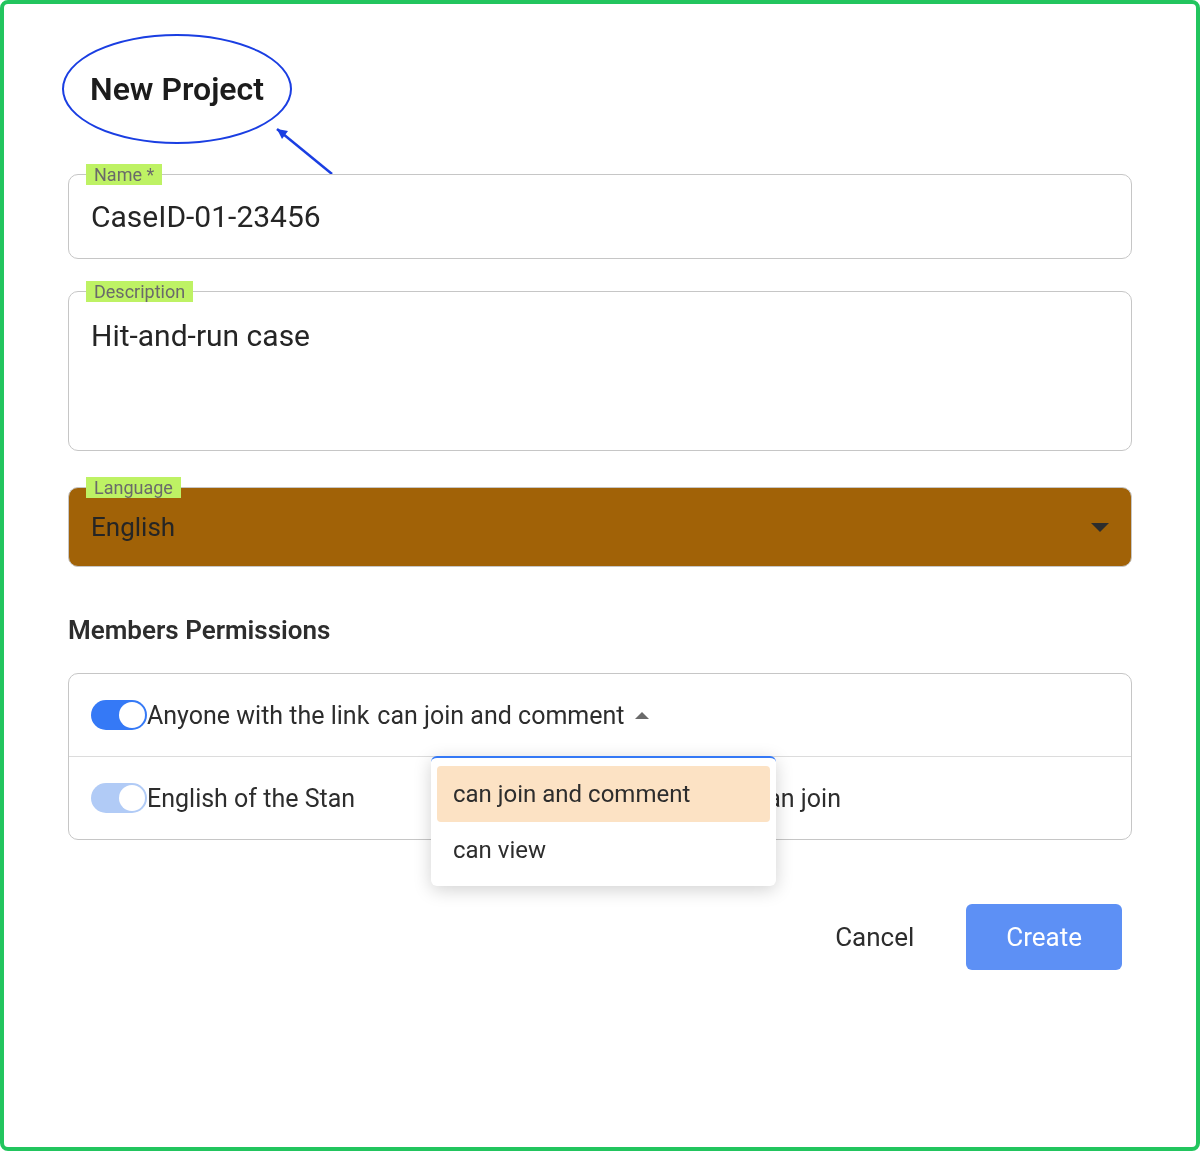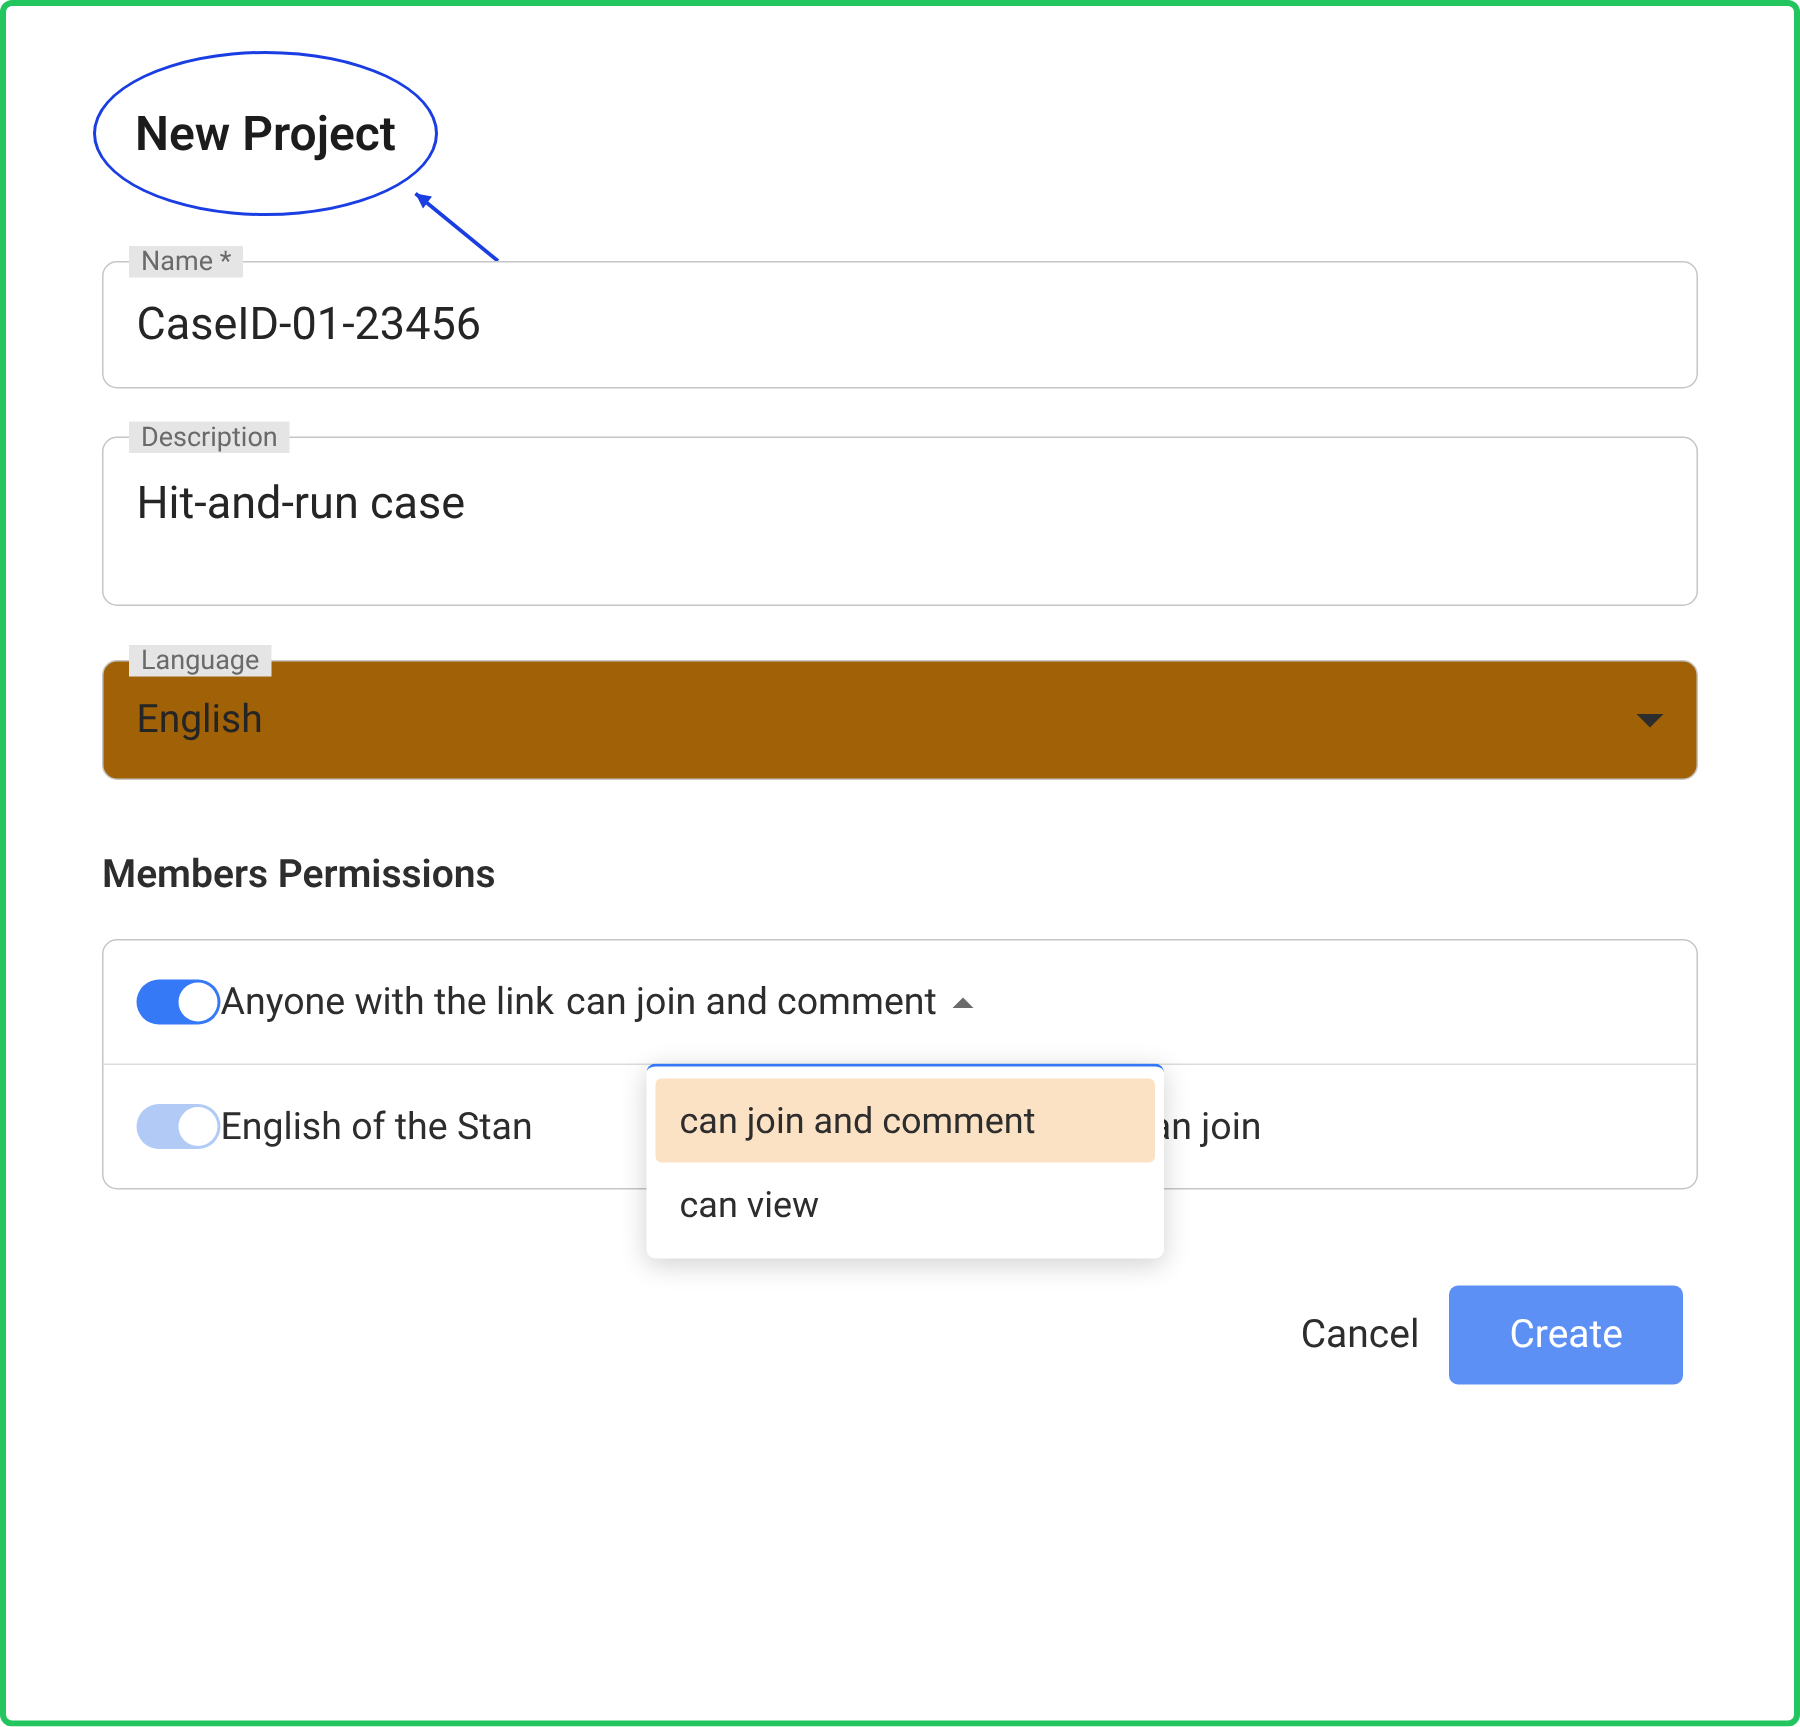--- a/index.html
+++ b/index.html
@@ -52,39 +52,39 @@
       padding: 0 46px;
     }
     .field-group {
       position: relative;
       margin-bottom: 32px;
     }
     .field-label {
       position: absolute;
       top: -10px;
       left: 18px;
-      background: #e5e5e5;
+      background: #bef264;
       padding: 0 8px;
       font-size: 18px;
       color: #6a6a6a;
       z-index: 2;
     }
     .field-input {
       width: 100%;
       border: 1px solid #c6c6c6;
       border-radius: 10px;
       padding: 24px 22px;
       font-size: 30px;
       color: #252525;
       background: #fff;
       outline: none;
       font-family: inherit;
     }
     .field-input.textarea {
-      height: 113px;
+      height: 160px;
       resize: none;
       padding-top: 26px;
     }
     .field-select {
       width: 100%;
       border: 1px solid #c6c6c6;
       border-radius: 10px;
       padding: 24px 22px;
       font-size: 26px;
       color: #252525;
@@ -192,20 +192,21 @@
       border-radius: 4px;
       cursor: pointer;
     }
     .dropdown-option.highlighted {
       background: #fce2c4;
     }
     .footer-buttons {
       display: flex;
       justify-content: flex-end;
       align-items: center;
+      gap: 32px;
       margin-top: 64px;
       padding-right: 10px;
     }
     .btn-cancel {
       background: none;
       border: none;
       font-size: 26px;
       color: #2d2d2d;
       cursor: pointer;
       padding: 14px 20px;

